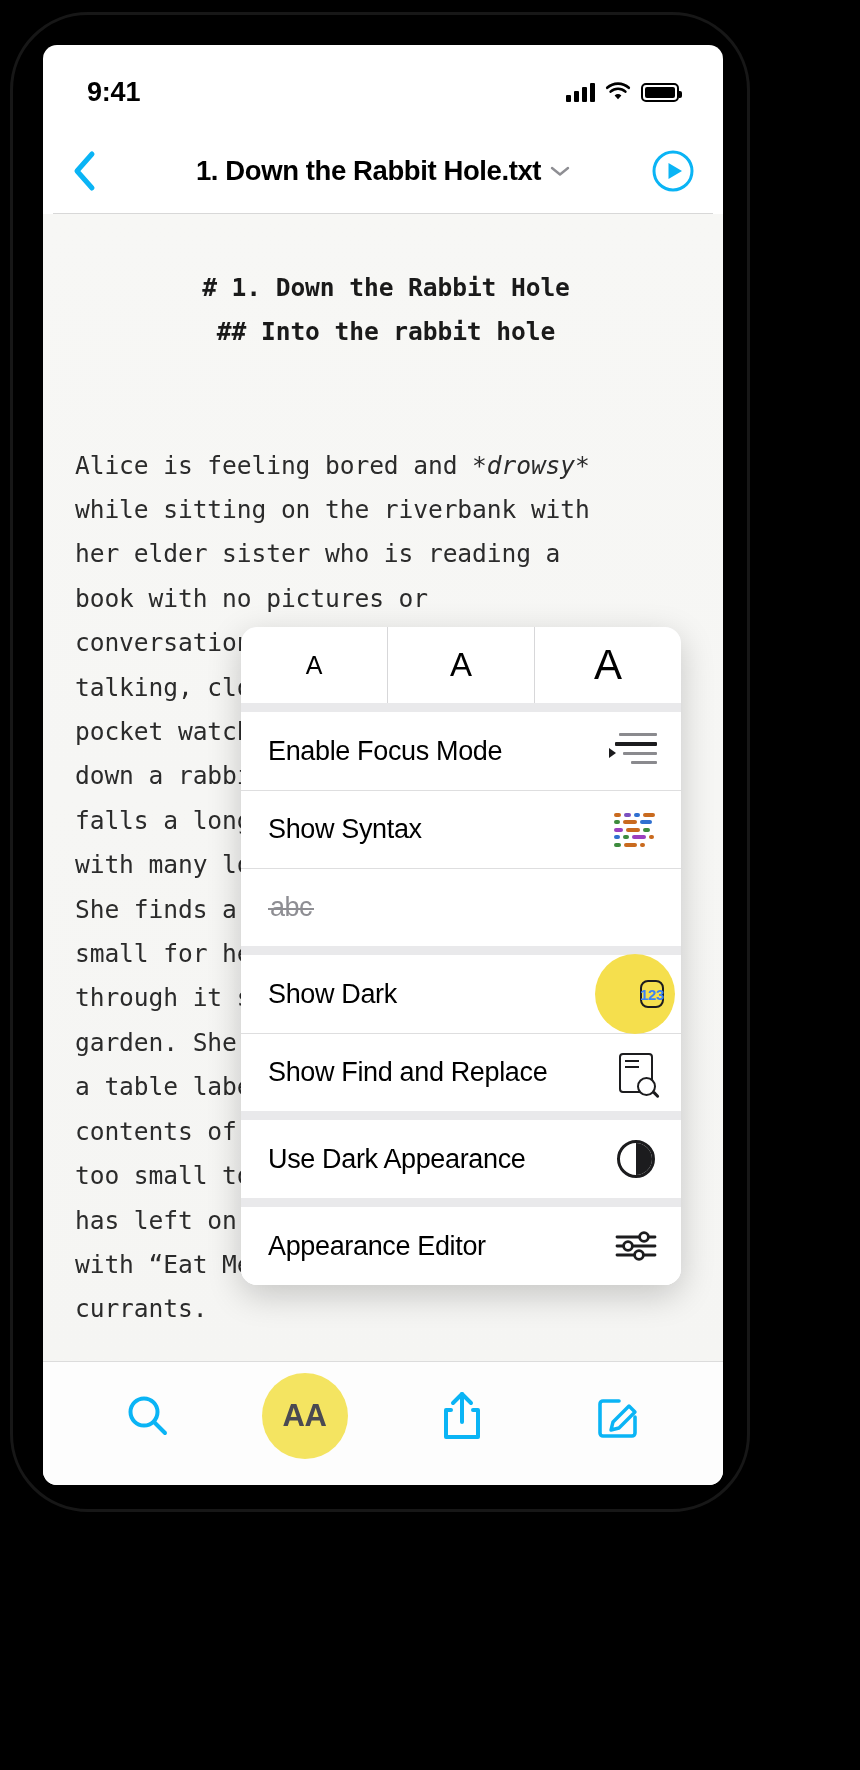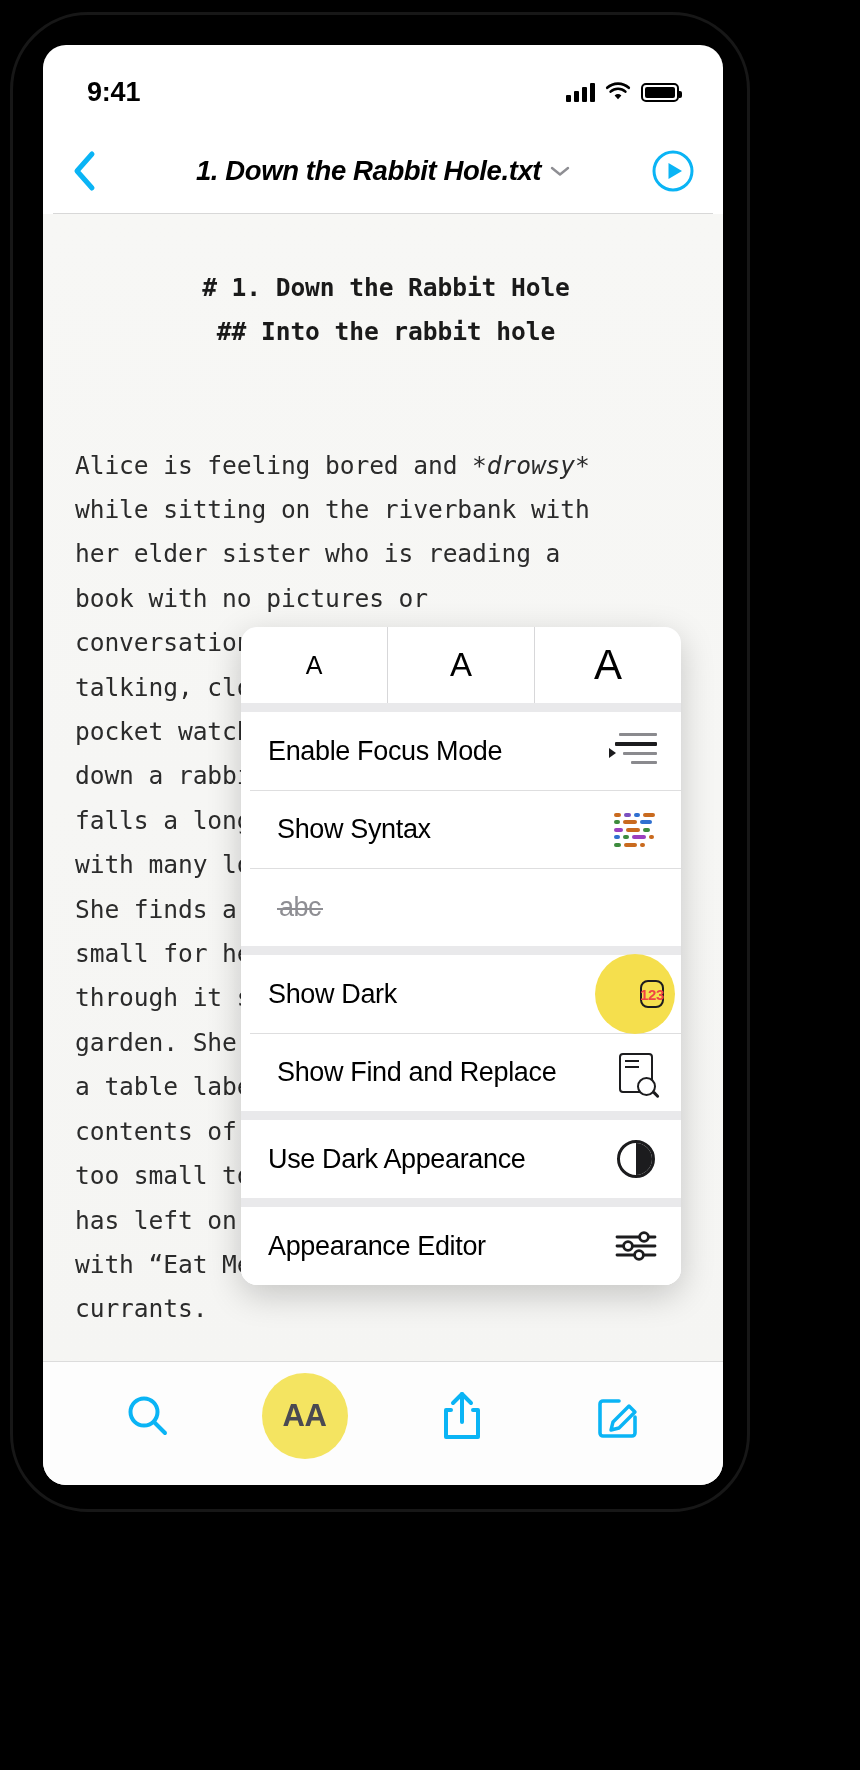--- a/index.html
+++ b/index.html
@@ -15,21 +15,21 @@
     width: 740px; height: 1500px;
     background: #000;
     border-radius: 78px;
     border: 3px solid #171717;
   }
   .screen {
     position: absolute;
     left: 30px; top: 30px;
     width: 680px; height: 1440px;
     background: #ffffff;
-    border-radius: 23px;
+    border-radius: 14px;
     overflow: hidden;
   }
 
   
   .statusbar {
     position: absolute; top: 0; left: 0; right: 0; height: 74px;
     display: flex; align-items: center; justify-content: space-between;
     padding: 20px 44px 0 44px;
   }
   .status-time {
@@ -50,21 +50,21 @@
   }
   .battery::after {
     content: ""; position: absolute; right: -5px; top: 6px;
     width: 3px; height: 7px; background: #000; border-radius: 0 2px 2px 0;
   }
   .battery i { display: block; width: 100%; height: 100%; background: #000; border-radius: 2px; }
 
   
   .navbar {
     position: absolute; top: 84px; left: 0; right: 0; height: 84px;
-    display: flex; align-items: center; padding: 0 28px; font-style: italic;
+    display: flex; align-items: center; padding: 0 28px;
   }
   .nav-back { width: 48px; display: flex; align-items: center; justify-content: flex-start; cursor: pointer; }
   .nav-title-wrap {
     flex: 1; display: flex; align-items: center; justify-content: center; gap: 9px;
   }
   .nav-title {
     font-size: 27.5px; font-weight: bold; color: #000; letter-spacing: -0.4px;
     white-space: nowrap;
   }
   .chevdown { color: #8e8e93; font-size: 18px; }
@@ -140,21 +140,21 @@
   .size-cell.s2 { font-size: 33px; }
   .size-cell.s3 { font-size: 42px; }
 
   .menu-item {
     position: relative;
     height: 78px;
     display: flex; align-items: center; justify-content: space-between;
     padding: 0 22px 0 27px;
     background: #fff; cursor: pointer;
   }
-  .menu-item + .menu-item { border-top: 1px solid #dededf; margin-left: 9px; }
+  .menu-item + .menu-item { border-top: 1px solid #dededf; }
   .menu-label {
     font-size: 27px; color: #000; letter-spacing: -0.35px;
     font-family: "Liberation Sans", sans-serif;
     position: relative; z-index: 3;
   }
   .menu-icon { width: 46px; height: 46px; position: relative; z-index: 3;
     display:flex; align-items:center; justify-content:center; }
 
   .focus-icon i {
     display:block; background:#8a8a8e; border-radius:1px; margin: 3px 0;
@@ -180,21 +180,21 @@
     font-family: "Liberation Sans", sans-serif; letter-spacing: -0.5px;
   }
   .abc-icon::after {
     content:""; position:absolute; left:-2px; right:-2px; top:52%;
     height:2px; background:#8e8e93;
   }
 
   .num-badge {
     width: 24px; height: 28px; border: 2.6px solid #1c1c1e; border-radius: 8px;
     display:flex; align-items:center; justify-content:center;
-    font-size: 15px; font-weight: 700; color:#ef4444;
+    font-size: 15px; font-weight: 700; color:#3b82f6;
     font-family:"Liberation Sans", sans-serif; letter-spacing:-0.4px;margin-left:32px;
   }
 
   .menu-highlight {
     position: absolute; right: 6px; top: 50%; transform: translateY(-50%);
     width: 80px; height: 80px; border-radius: 50%;
     background: #f5df4d; z-index: 1;
   }
 
   .find-icon { width:34px; height:40px; position:relative; }

